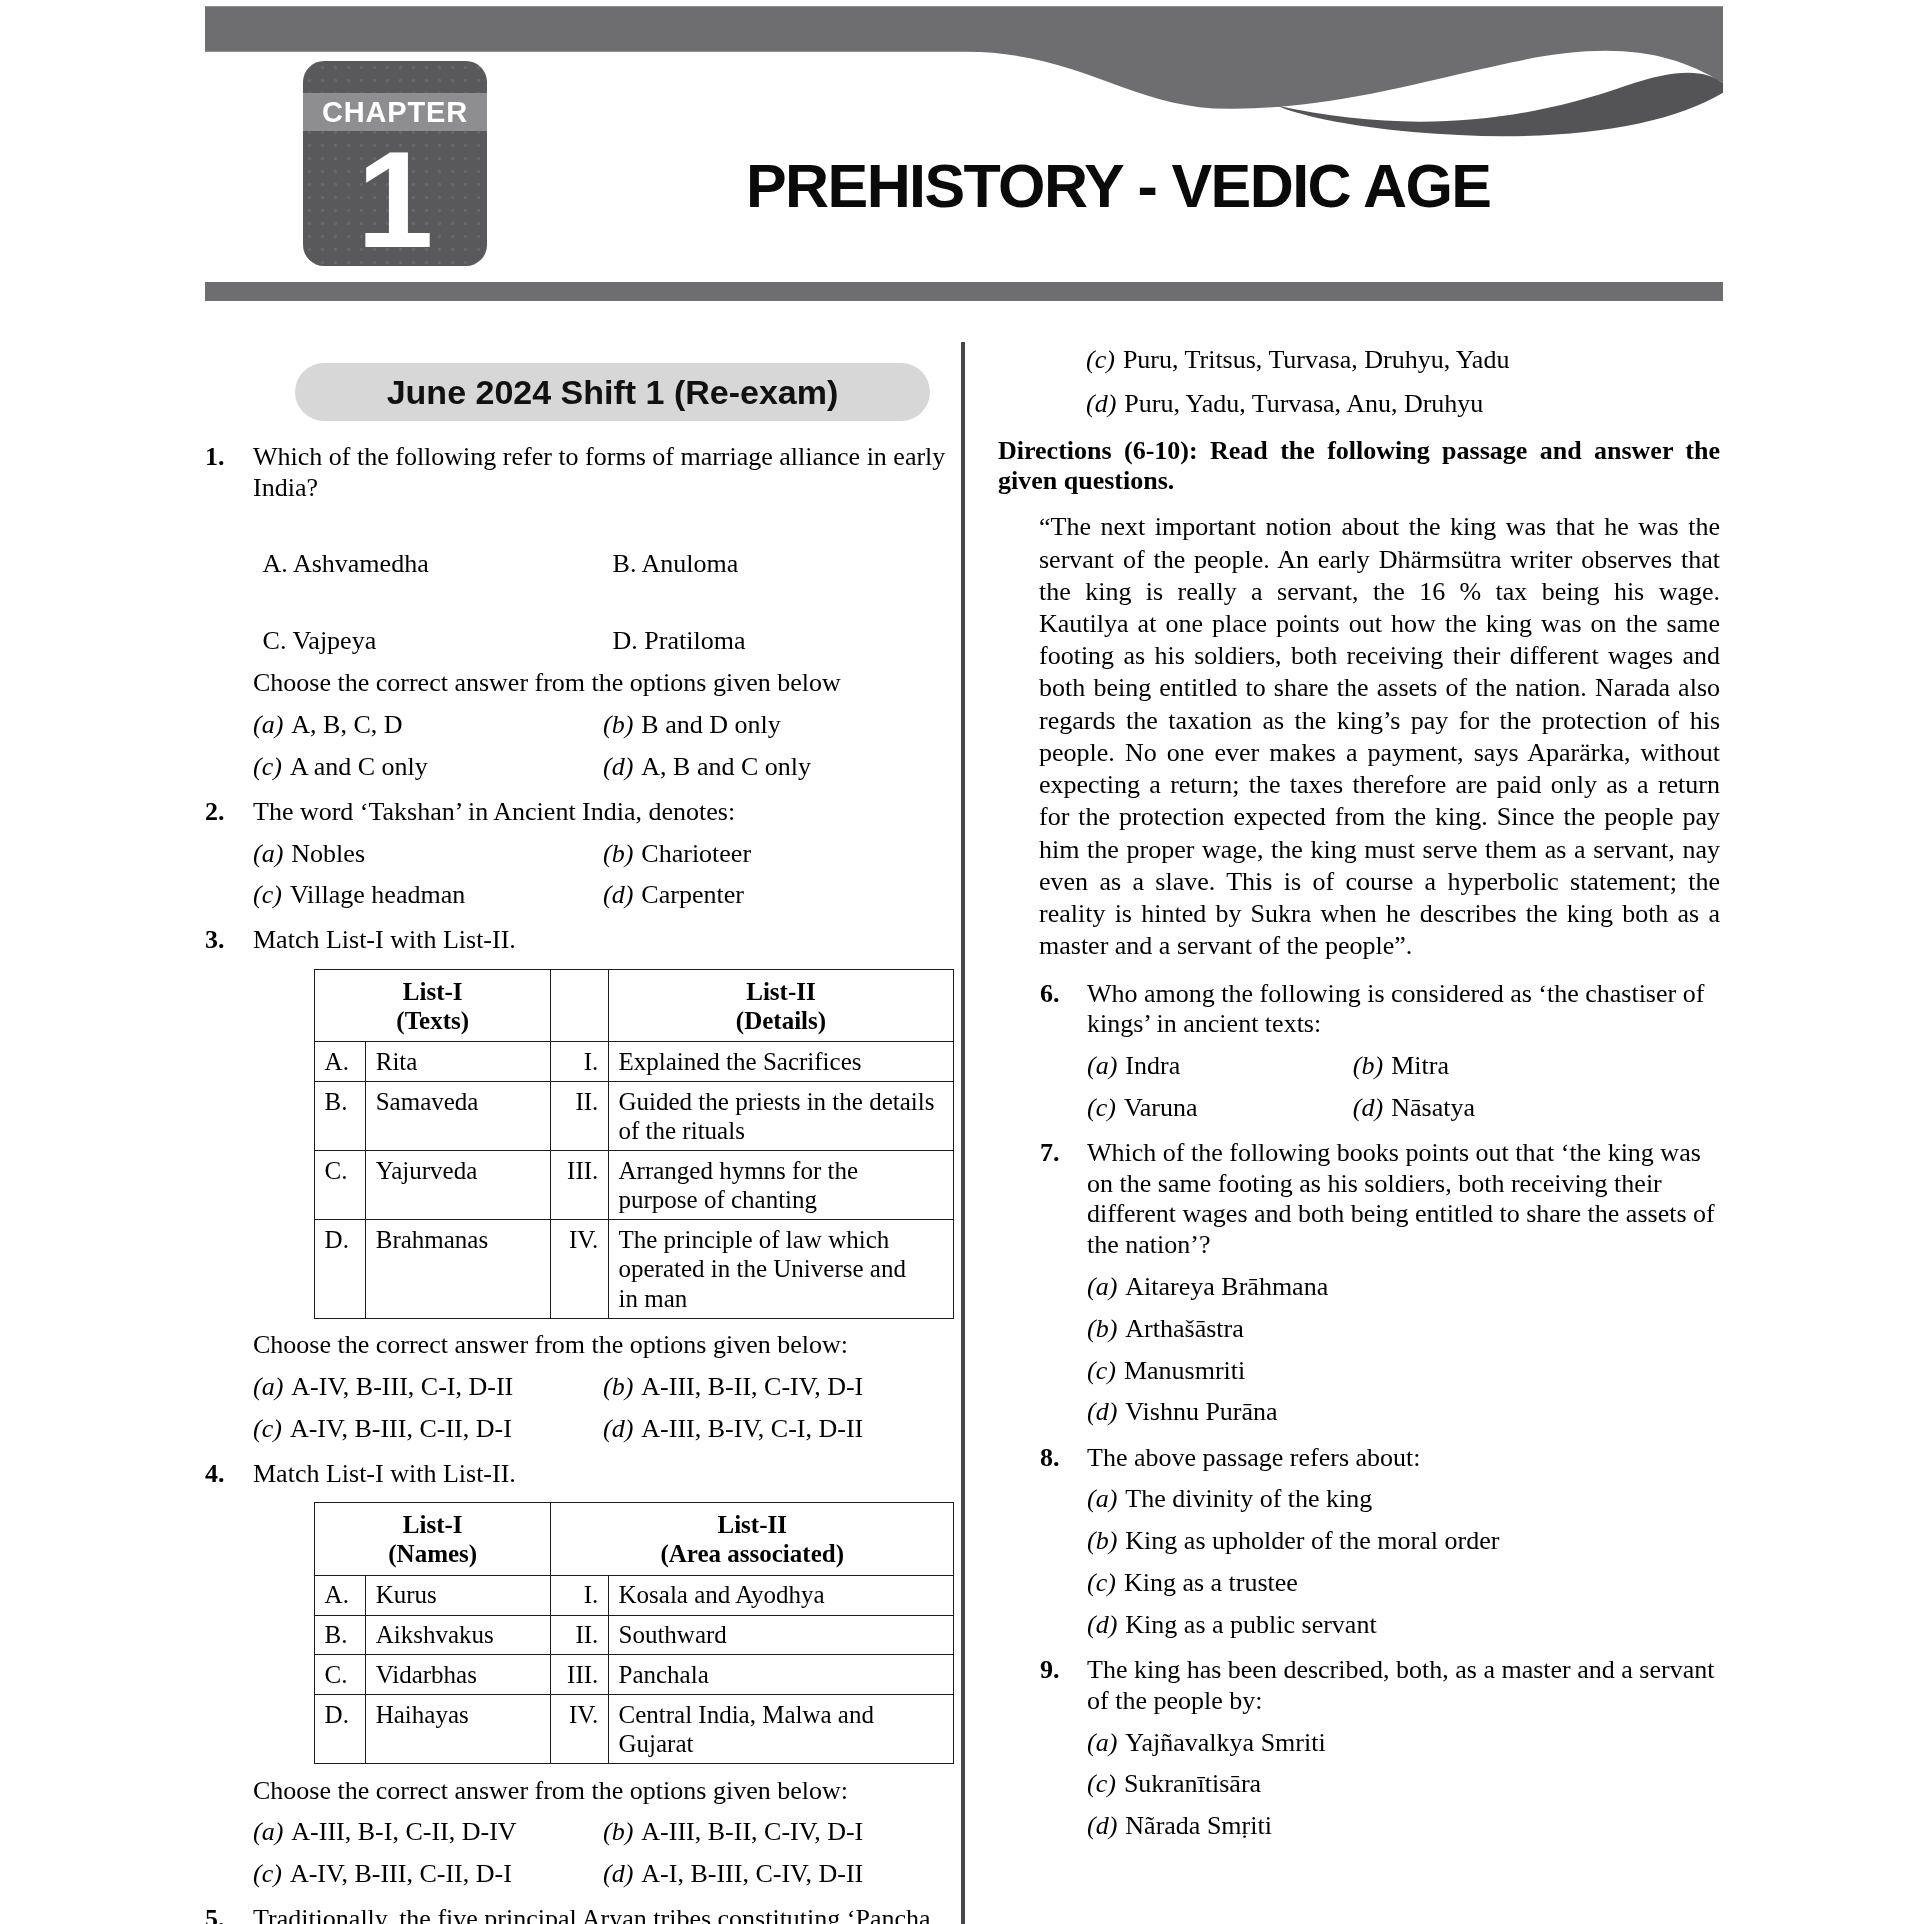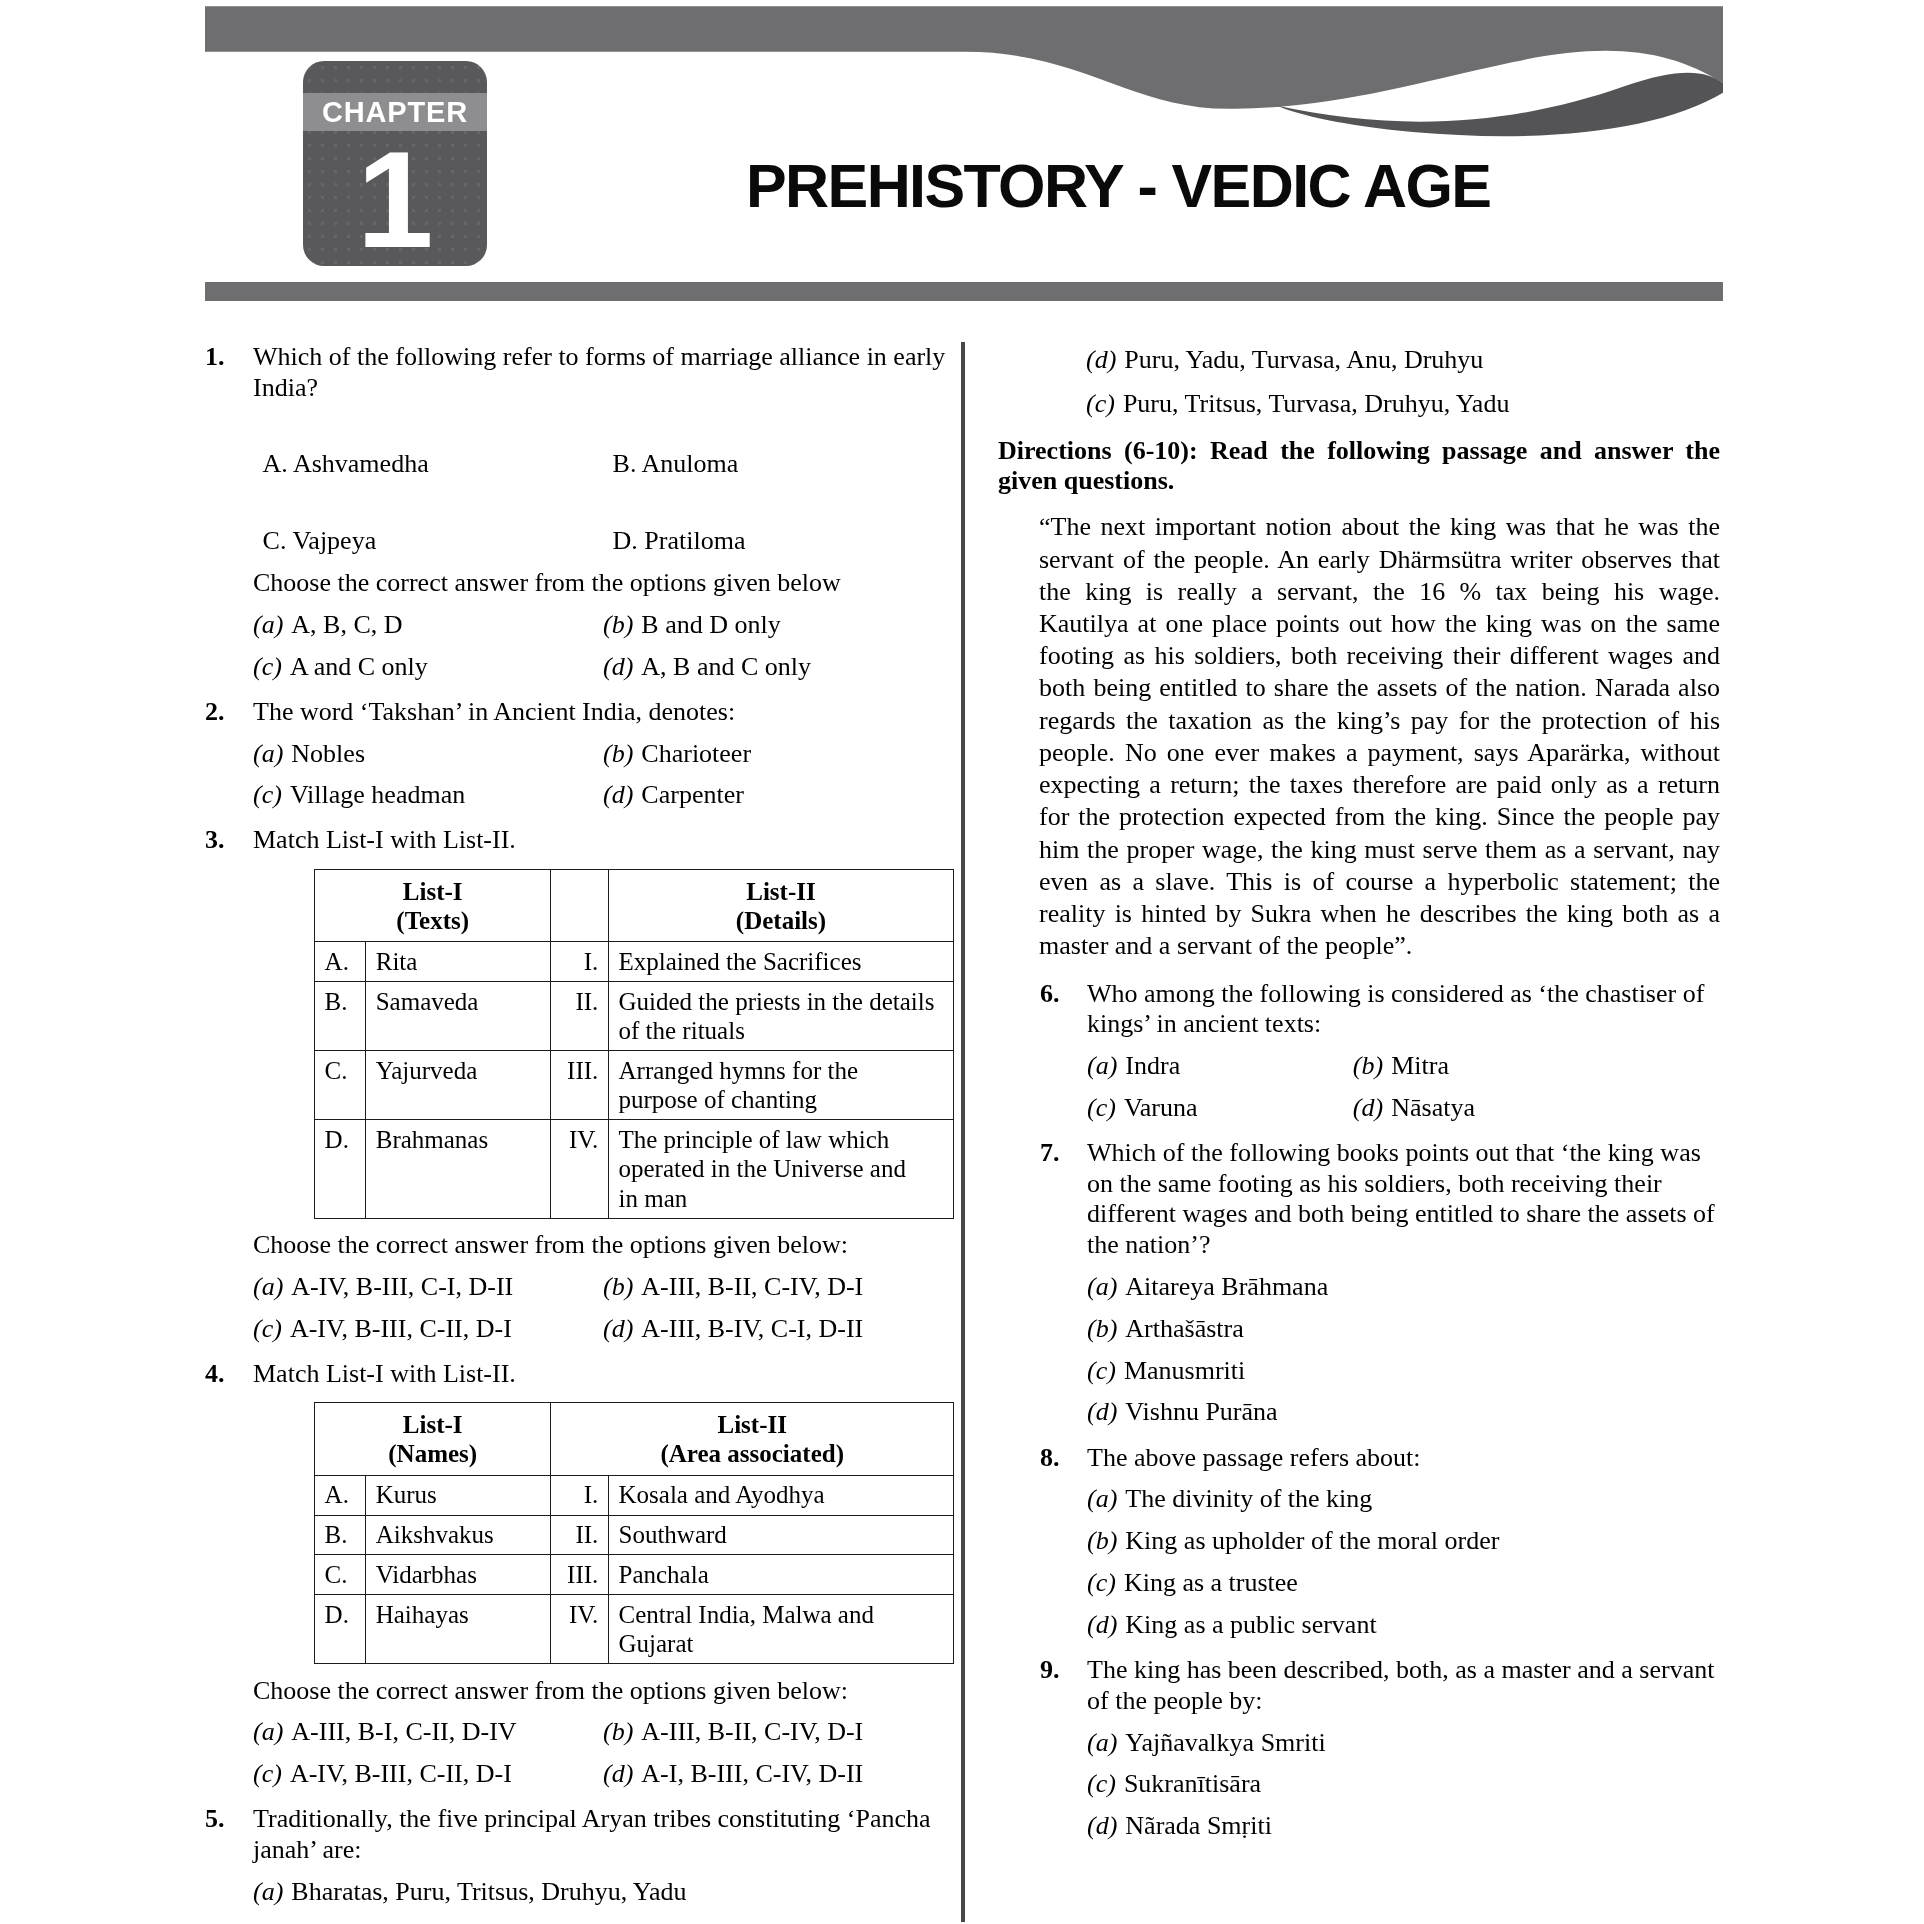--- a/index.html
+++ b/index.html
@@ -84,20 +84,21 @@
   <div class="badge-number">1</div>
 </div>
 
 <div class="page-title">PREHISTORY - VEDIC AGE</div>
 <div class="title-rule"></div>
 
 <div class="columns">
 
   <div class="col-left">
 
+    <div class="pill">June 2024 Shift 1 (Re-exam)</div>
 
     <div class="q">
       <span class="qn">1.</span>
       <div class="qb">
         <span>Which of the following refer to forms of marriage alliance in early India?</span>
         <div class="opt2">
           <div class="opt-row subopt">A. Ashvamedha</div>
           <div class="opt-row subopt">B. Anuloma</div>
           <div class="opt-row subopt">C. Vajpeya</div>
           <div class="opt-row subopt">D. Pratiloma</div>
@@ -254,22 +255,22 @@
       </div>
     </div>
 
   </div>
 
   <div class="col-divider"></div>
 
   <div class="col-right">
 
     <div class="q5cd">
+      <div class="opt-row"><span class="ol">c</span><span>Puru, Tritsus, Turvasa, Druhyu, Yadu</span></div>
       <div class="opt-row"><span class="ol">d</span><span>Puru, Yadu, Turvasa, Anu, Druhyu</span></div>
-      <div class="opt-row"><span class="ol">c</span><span>Puru, Tritsus, Turvasa, Druhyu, Yadu</span></div>
     </div>
 
     <div class="directions">Directions (6-10): Read the following passage and answer the given questions.</div>
 
     <div class="passage">“The next important notion about the king was that he was the servant of the people. An early Dhärmsütra writer observes that the king is really a servant, the 16 % tax being his wage. Kautilya at one place points out how the king was on the same footing as his soldiers, both receiving their different wages and both being entitled to share the assets of the nation. Narada also regards the taxation as the king’s pay for the protection of his people. No one ever makes a payment, says Aparärka, without expecting a return; the taxes therefore are paid only as a return for the protection expected from the king. Since the people pay him the proper wage, the king must serve them as a servant, nay even as a slave. This is of course a hyperbolic statement; the reality is hinted by Sukra when he describes the king both as a master and a servant of the people”.</div>
 
     <div class="q">
       <span class="qn">6.</span>
       <div class="qb">
         <span>Who among the following is considered as ‘the chastiser of kings’ in ancient texts:</span>

